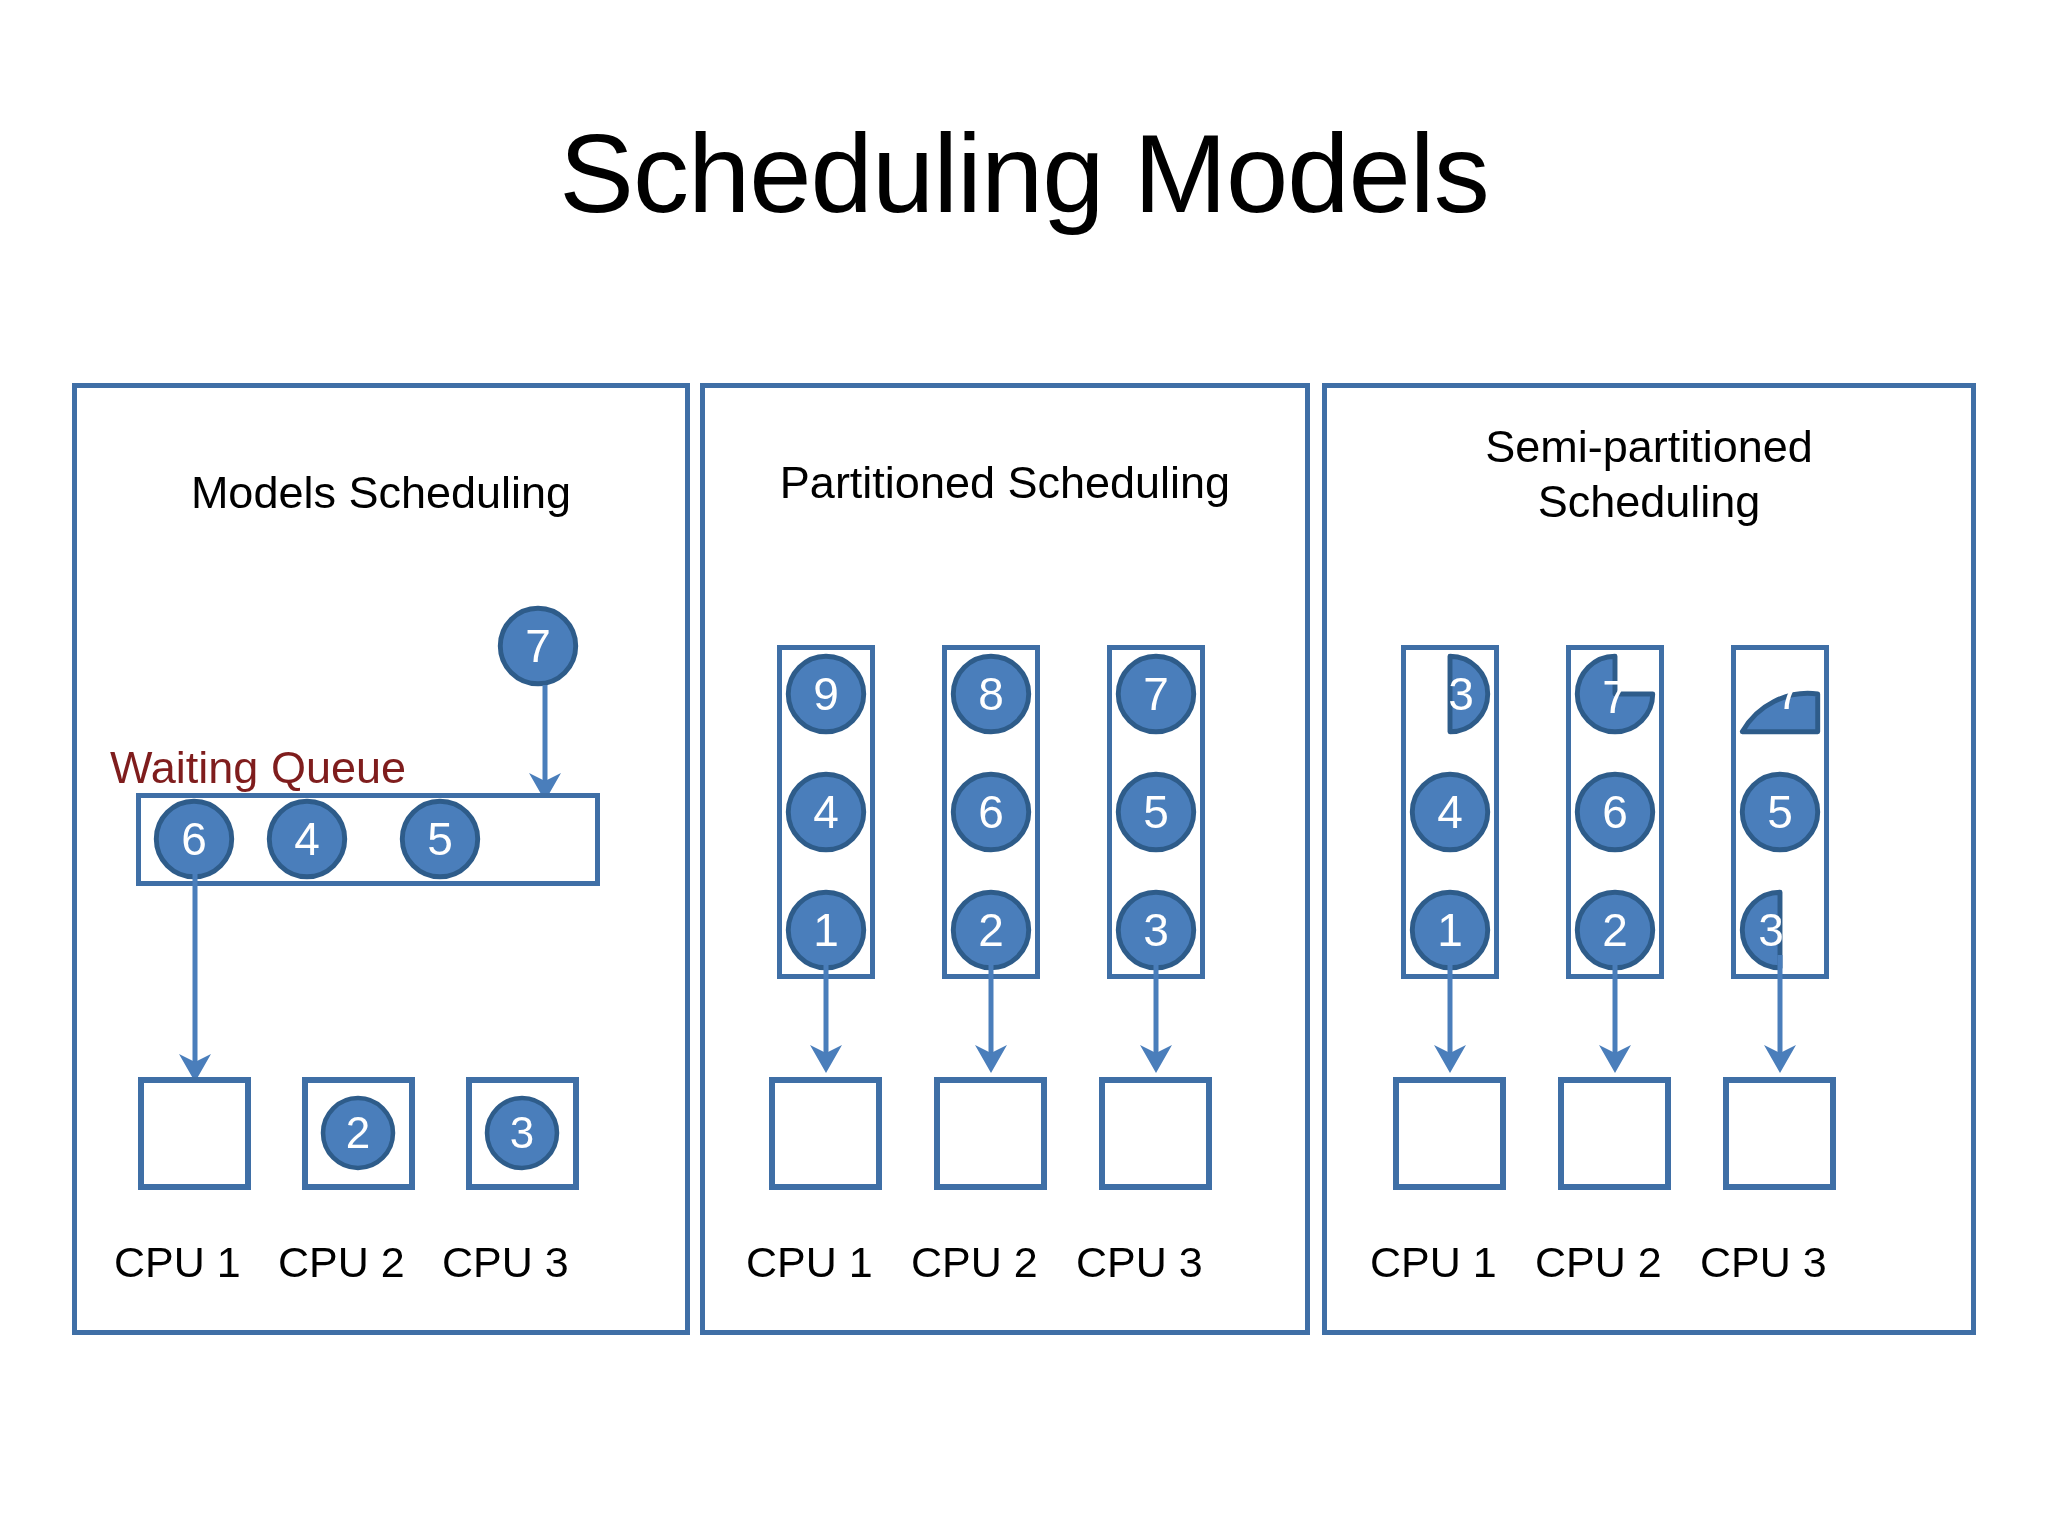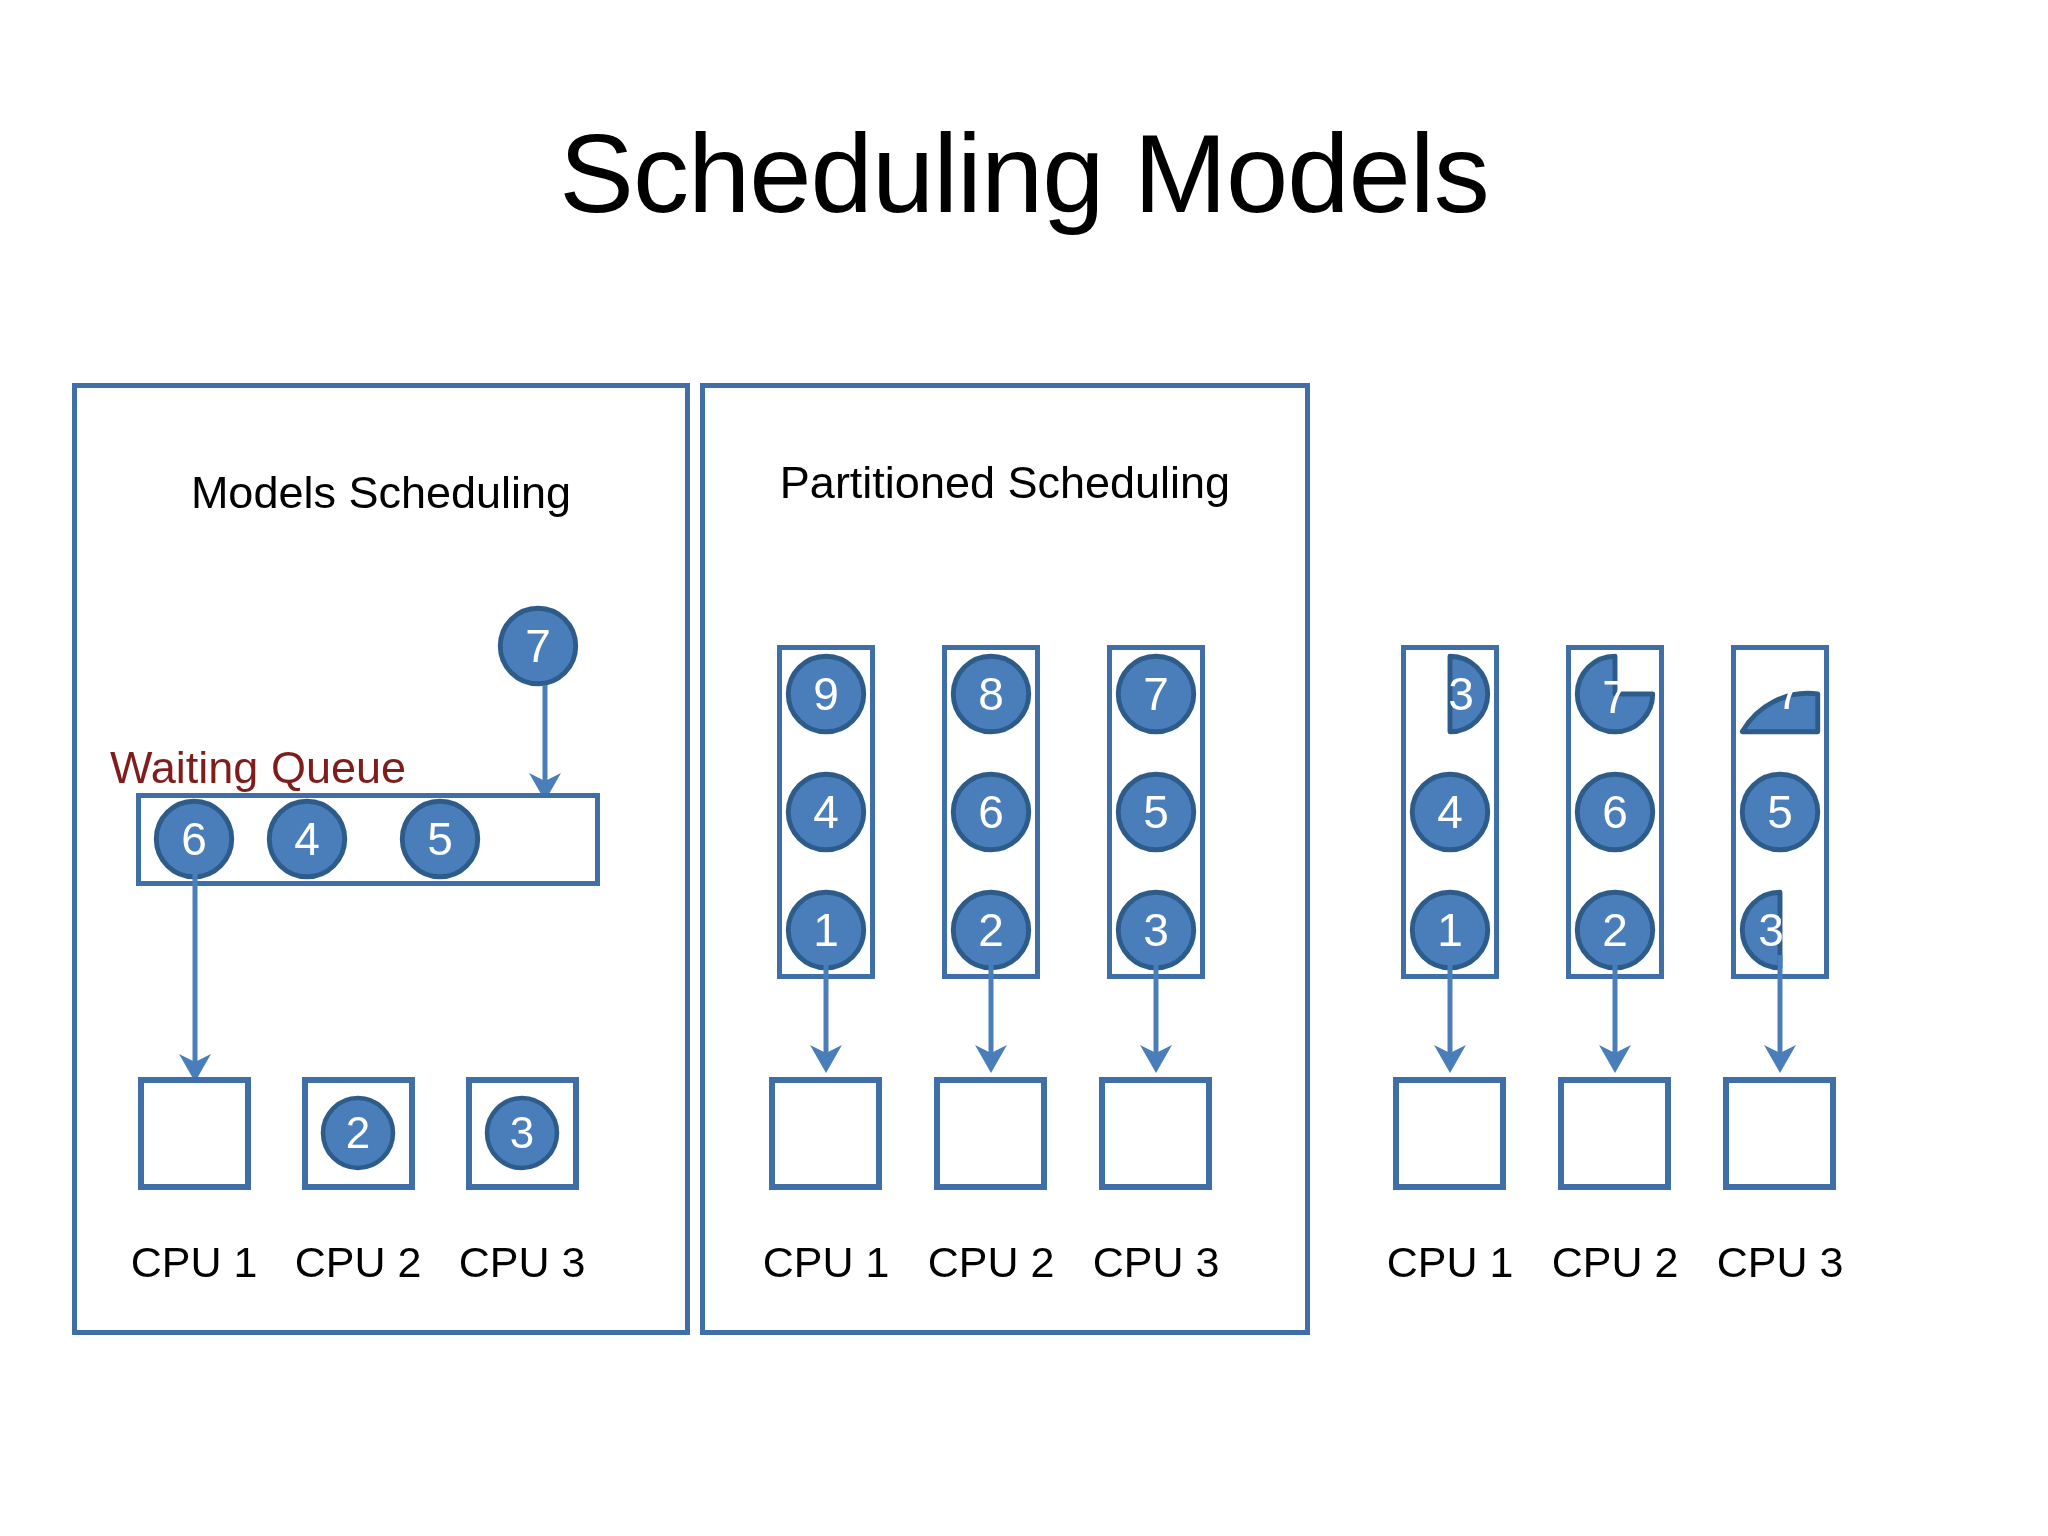--- a/index.html
+++ b/index.html
@@ -132,21 +132,21 @@
     background: #ffffff;
     box-sizing: border-box;
     top: 1077px;
   }
   .cpu-label {
     position: absolute;
     top: 1238px;
     font-size: 43px;
     color: #000000;
     width: 160px;
-    text-align: center;
+    text-align: left;
     white-space: nowrap;
   }
 
   
   .arrow {
     position: absolute;
     pointer-events: none;
   }
   .arrow svg { display: block; overflow: visible; }
 </style>
@@ -340,20 +340,26 @@
   </div>
 
   <div class="cpu-box" style="left:769px;"></div>
   <div class="cpu-box" style="left:934px;"></div>
   <div class="cpu-box" style="left:1099px;"></div>
 
   <div class="cpu-label" style="left:746px;">CPU 1</div>
   <div class="cpu-label" style="left:911px;">CPU 2</div>
   <div class="cpu-label" style="left:1076px;">CPU 3</div>
 
+  <div class="panel" id="panel-semi">
+    <div class="panel-title">
+      <span>Semi-partitioned</span><br>
+      <span>Scheduling</span>
+    </div>
+  </div>
 
   <div class="task-queue" style="left:1401px;"></div>
   <div class="token" style="left:1409px; top:653px;">
     <span class="tok-shape">
       <svg viewBox="0 0 100 100">
         <path d="M 50 4 A 46 46 0 0 1 50 96 Z" fill="#4a7ebb" stroke="#2e5c8a" stroke-width="6" stroke-linejoin="round"></path>
       </svg>
     </span>
     <span class="tok-label" style="margin-left:22px;">3</span>
   </div>

